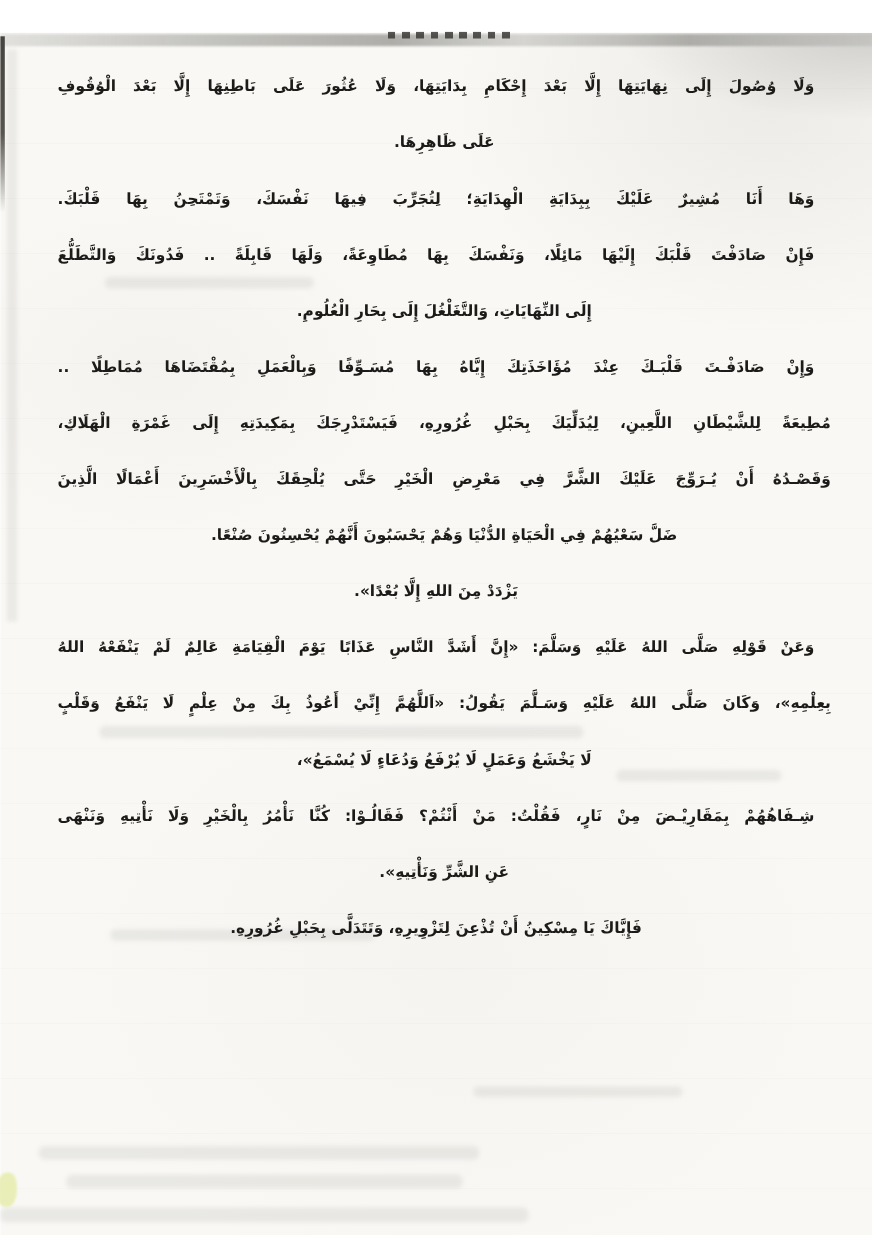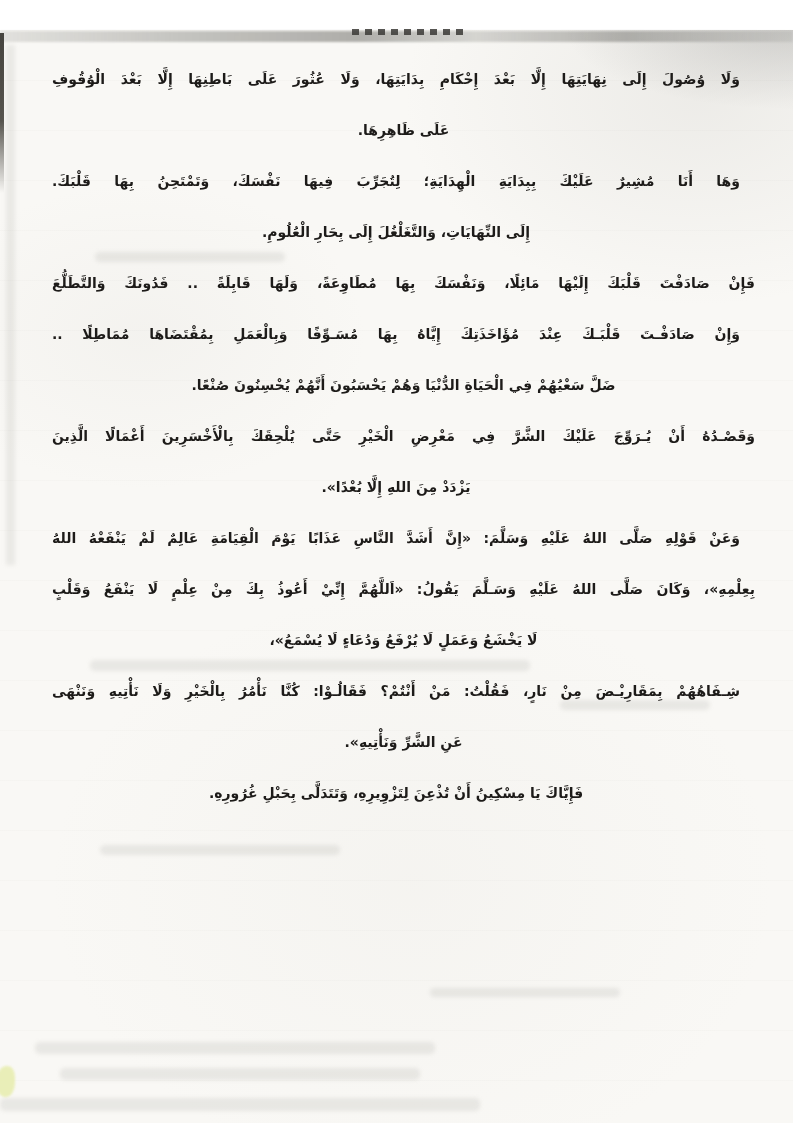--- a/index.html
+++ b/index.html
@@ -133,27 +133,28 @@
 
   <div class="text" id="text-container">
       <div class="para">
         <div class="line just">وَلَا وُصُولَ إِلَى نِهَايَتِهَا إِلَّا بَعْدَ إِحْكَامِ بِدَايَتِهَا، وَلَا عُثُورَ عَلَى بَاطِنِهَا إِلَّا بَعْدَ الْوُقُوفِ</div>
         <div class="line">عَلَى ظَاهِرِهَا.</div>
       </div>
       <div class="para">
         <div class="line just">وَهَا أَنَا مُشِيرٌ عَلَيْكَ بِبِدَايَةِ الْهِدَايَةِ؛ لِتُجَرِّبَ فِيهَا نَفْسَكَ، وَتَمْتَحِنُ بِهَا قَلْبَكَ.</div>
       </div>
       <div class="para">
+        <div class="line just">فَإِنْ صَادَفْتَ قَلْبَكَ إِلَيْهَا مَائِلًا، وَنَفْسَكَ بِهَا مُطَاوِعَةً، وَلَهَا قَابِلَةً .. فَدُونَكَ وَالتَّطَلُّعَ</div>
         <div class="line">إِلَى النِّهَايَاتِ، وَالتَّغَلْغُلَ إِلَى بِحَارِ الْعُلُومِ.</div>
-        <div class="line just">فَإِنْ صَادَفْتَ قَلْبَكَ إِلَيْهَا مَائِلًا، وَنَفْسَكَ بِهَا مُطَاوِعَةً، وَلَهَا قَابِلَةً .. فَدُونَكَ وَالتَّطَلُّعَ</div>
       </div>
       <div class="para">
         <div class="line just">وَإِنْ صَادَفْـتَ قَلْبَـكَ عِنْدَ مُؤَاخَذَتِكَ إِيَّاهُ بِهَا مُسَـوِّفًا وَبِالْعَمَلِ بِمُقْتَضَاهَا مُمَاطِلًا ..</div>
+        <div class="line just">مُطِيعَةً لِلشَّيْطَانِ اللَّعِينِ، لِيُدَلِّيَكَ بِحَبْلِ غُرُورِهِ، فَيَسْتَدْرِجَكَ بِمَكِيدَتِهِ إِلَى غَمْرَةِ الْهَلَاكِ،</div>
+        <div class="line just">وَقَصْـدُهُ أَنْ يُـرَوِّجَ عَلَيْكَ الشَّرَّ فِي مَعْرِضِ الْخَيْرِ حَتَّى يُلْحِقَكَ بِالْأَخْسَرِينَ أَعْمَالًا الَّذِينَ</div>
         <div class="line">ضَلَّ سَعْيُهُمْ فِي الْحَيَاةِ الدُّنْيَا وَهُمْ يَحْسَبُونَ أَنَّهُمْ يُحْسِنُونَ صُنْعًا.</div>
-        <div class="line just">وَقَصْـدُهُ أَنْ يُـرَوِّجَ عَلَيْكَ الشَّرَّ فِي مَعْرِضِ الْخَيْرِ حَتَّى يُلْحِقَكَ بِالْأَخْسَرِينَ أَعْمَالًا الَّذِينَ</div>
       </div>
       <div class="para">
         <div class="line">يَزْدَدْ مِنَ اللهِ إِلَّا بُعْدًا».</div>
       </div>
       <div class="para">
         <div class="line just">وَعَنْ قَوْلِهِ صَلَّى اللهُ عَلَيْهِ وَسَلَّمَ: «إِنَّ أَشَدَّ النَّاسِ عَذَابًا يَوْمَ الْقِيَامَةِ عَالِمٌ لَمْ يَنْفَعْهُ اللهُ</div>
         <div class="line just">بِعِلْمِهِ»، وَكَانَ صَلَّى اللهُ عَلَيْهِ وَسَـلَّمَ يَقُولُ: «اَللَّهُمَّ إِنِّيْ أَعُوذُ بِكَ مِنْ عِلْمٍ لَا يَنْفَعُ وَقَلْبٍ</div>
         <div class="line">لَا يَخْشَعُ وَعَمَلٍ لَا يُرْفَعُ وَدُعَاءٍ لَا يُسْمَعُ»،</div>
       </div>
       <div class="para">

